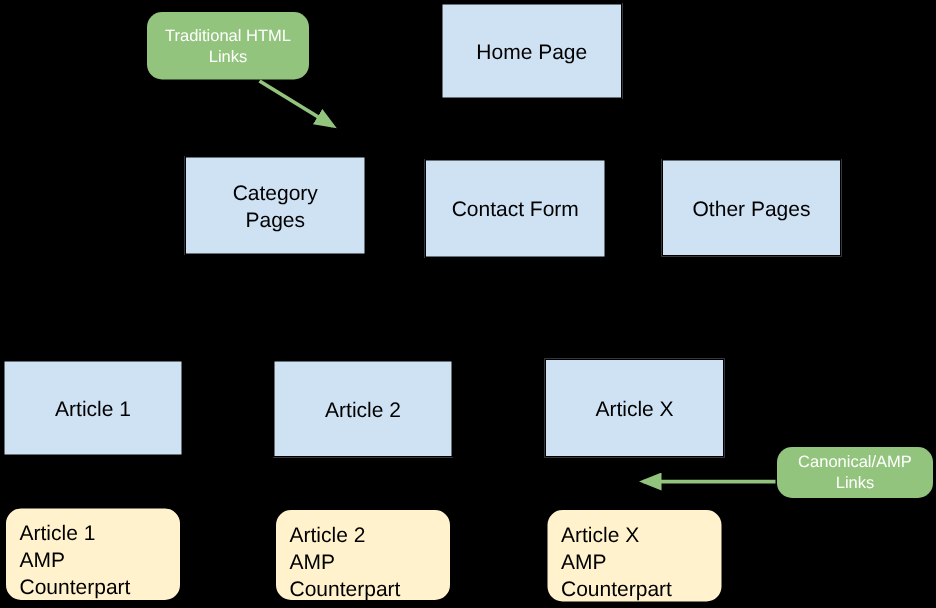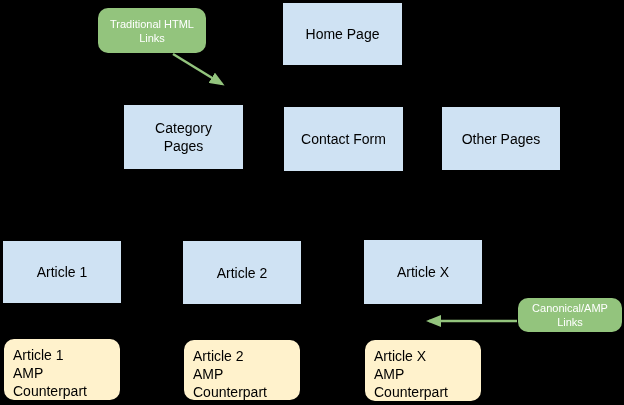--- a/index.html
+++ b/index.html
@@ -42,21 +42,21 @@
   .node .lbl { white-space:pre-line; }
   .arrows { position:absolute; left:0; top:0; width:624px; height:405px; pointer-events:none; }
   .arrow-line { stroke:var(--arrow); stroke-width:2.5; fill:none; }
   .arrow-head { fill:var(--arrow); }
 </style>
 </head>
 <body>
 
 <div class="canvas">
 
-  <div class="node page" style="left:282px; top:2px;  width:121px; height:64px;">
+  <div class="node page" style="left:294px; top:2px;  width:121px; height:64px;">
     <span class="lbl">Home Page</span>
   </div>
 
   <div class="node page" style="left:123px; top:104px; width:121px; height:66px;align-items:center;">
     <span class="lbl">Category
 Pages</span>
   </div>
 
   <div class="node page" style="left:283px; top:106px; width:121px; height:66px;">
     <span class="lbl">Contact Form</span>

